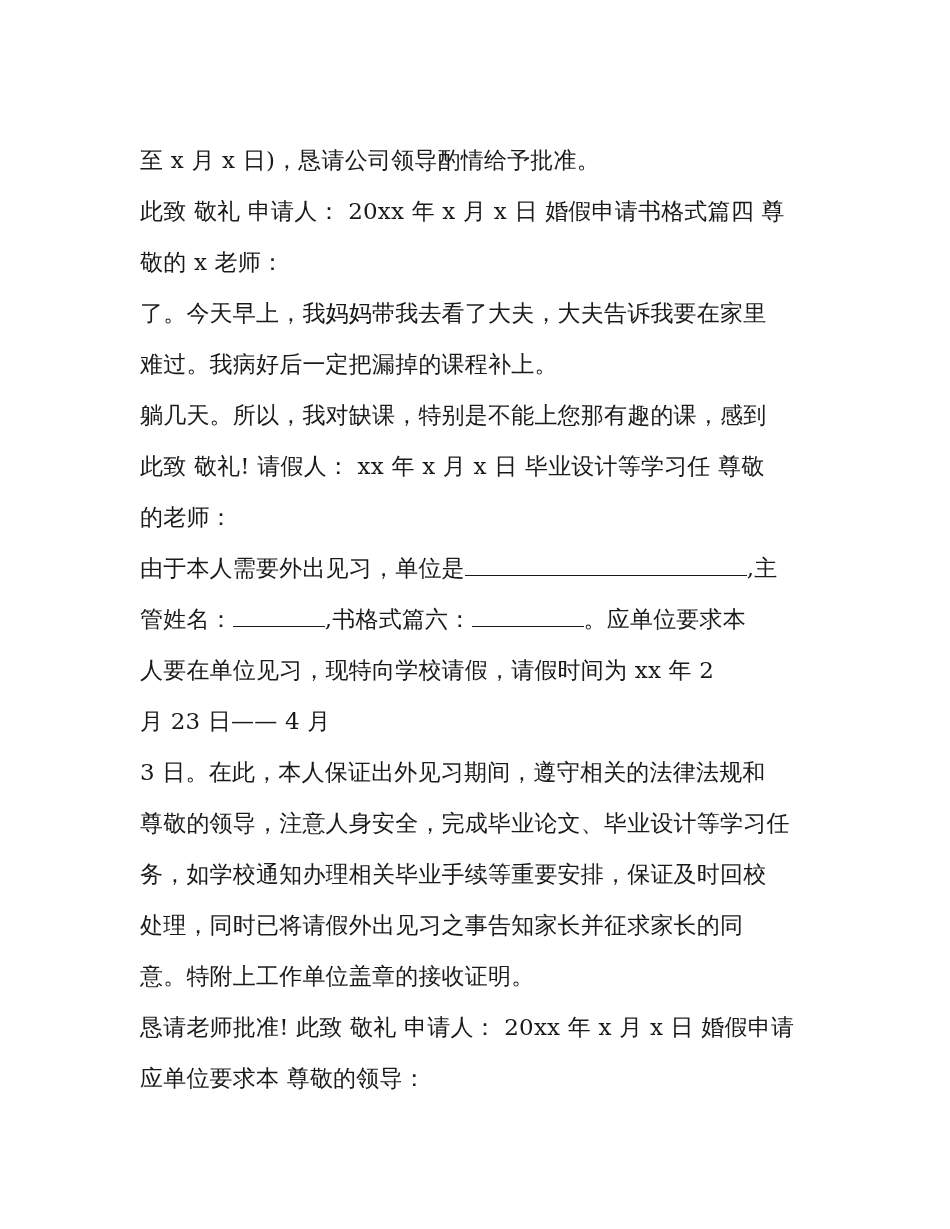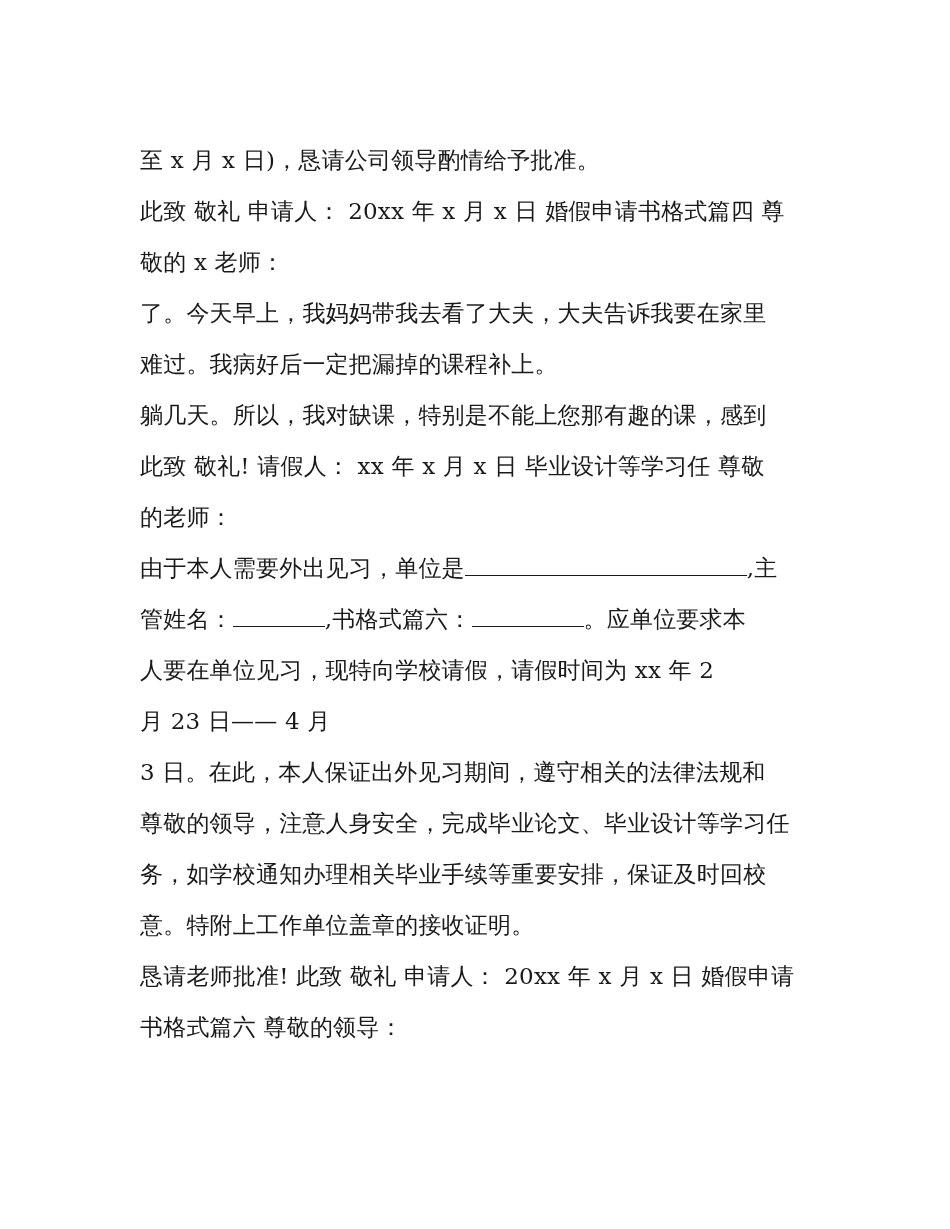--- a/index.html
+++ b/index.html
@@ -52,16 +52,17 @@
     <span>由于本人需要外出见习，单位是</span><span class="blank" style="width:282px;"></span><span>,主</span>
   </div>
   <div class="line">
     <span>管姓名：</span><span class="blank" style="width:92px;"></span><span>,书格式篇六：</span><span class="blank" style="width:112px;"></span><span>。应单位要求本</span>
   </div>
   <div class="line">人要在单位见习，现特向学校请假，请假时间为 xx 年 2</div>
   <div class="line">月 23 日—— 4 月</div>
   <div class="line">3 日。在此，本人保证出外见习期间，遵守相关的法律法规和</div>
   <div class="line">尊敬的领导，注意人身安全，完成毕业论文、毕业设计等学习任</div>
   <div class="line">务，如学校通知办理相关毕业手续等重要安排，保证及时回校</div>
+  <div class="line">处理，同时已将请假外出见习之事告知家长并征求家长的同</div>
   <div class="line">意。特附上工作单位盖章的接收证明。</div>
   <div class="line">恳请老师批准! 此致 敬礼 申请人： 20xx 年 x 月 x 日 婚假申请</div>
-  <div class="line">书格式篇六 尊敬的领导：</div>
+  <div class="line">应单位要求本 尊敬的领导：</div>
 </div>
 
 </body></html>

